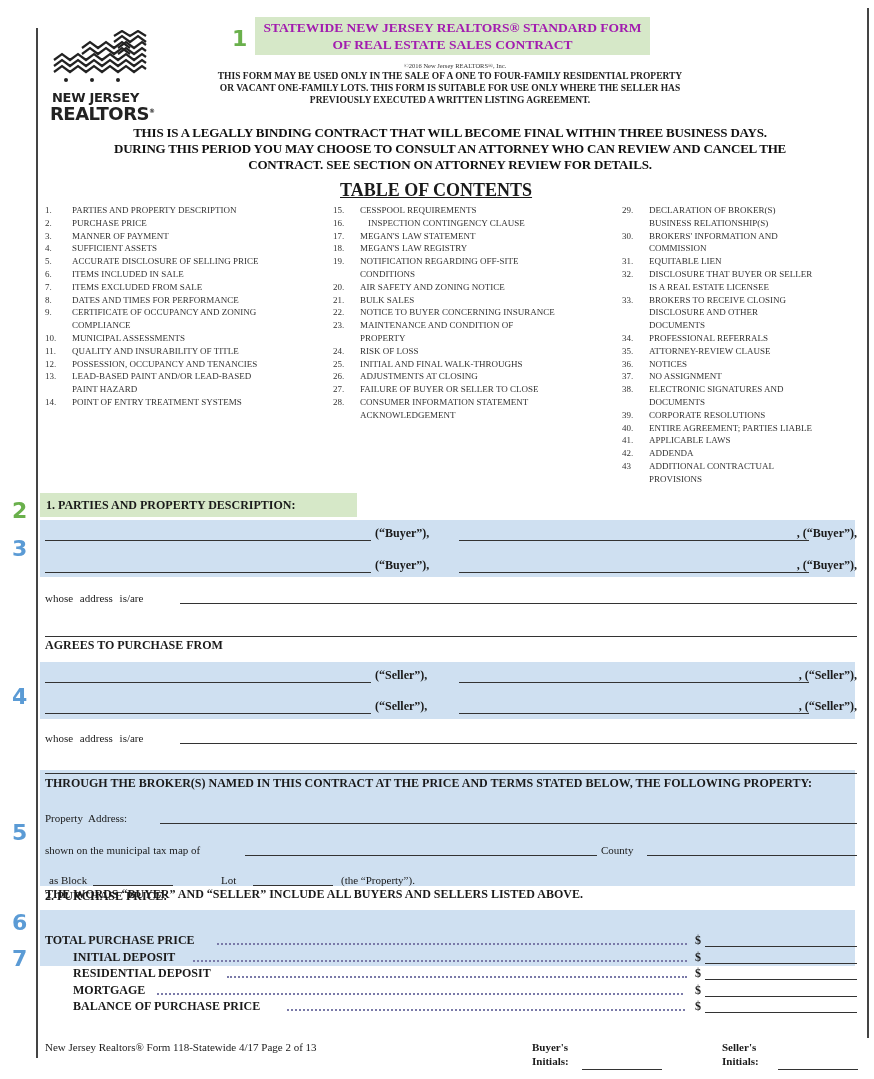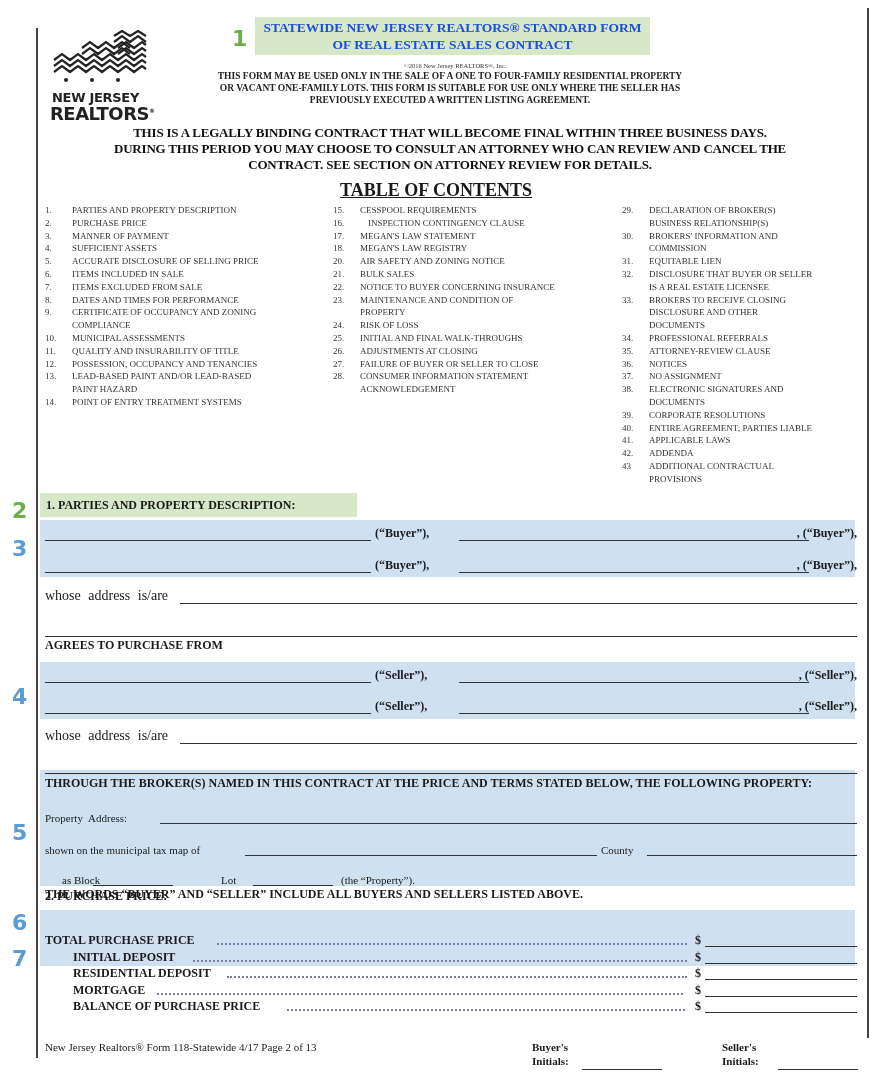--- a/index.html
+++ b/index.html
@@ -12,21 +12,21 @@
 
   .marker { position: absolute; font-family: "DejaVu Sans", sans-serif; font-weight: bold; font-size: 22px; }
   .marker.green { color: #6ab04c; }
   .marker.blue { color: #5b9bd5; }
 
   
   #logo { position: absolute; left: 50px; top: 30px; width: 100px; height: 92px; }
   #logo .logo-text1 { position: absolute; left: 2px; top: 60px; font-family: "DejaVu Sans", sans-serif; font-size: 13px; font-weight: bold; color: #222; letter-spacing: -0.3px; }
   #logo .logo-text2 { position: absolute; left: 0px; top: 73px; font-family: "DejaVu Sans", sans-serif; font-size: 18px; font-weight: bold; color: #222; letter-spacing: -0.5px; }
 
-  #title-box { position: absolute; left: 255px; top: 17px; width: 395px; height: 38px; background: #d6e8c8; text-align: center; font-weight: bold; font-size: 13.5px; line-height: 17px; padding-top: 2px; color: #1d4ed8; }
+  #title-box { position: absolute; left: 255px; top: 17px; width: 395px; height: 38px; background: #d6e8c8; text-align: center; font-weight: bold; font-size: 13.5px; line-height: 17px; padding-top: 2px; color: #a21caf; }
   #copyright { position: absolute; left: 380px; top: 62px; width: 150px; text-align: center; font-size: 6.5px; color: #333; }
   #form-notice { position: absolute; left: 180px; top: 70px; width: 540px; text-align: center; font-weight: bold; font-size: 9.5px; line-height: 12px; color: #222; }
   #binding-notice { position: absolute; left: 60px; top: 125px; width: 780px; text-align: center; font-weight: bold; font-size: 13px; line-height: 16px; color: #111; letter-spacing: -0.2px; }
   #toc-title { position: absolute; left: 340px; top: 180px; width: 220px; text-align: left; font-weight: bold; font-size: 18px; text-decoration: underline; }
 
   .toc-col { position: absolute; top: 204px; font-size: 9px; line-height: 12.8px; color: #333; }
   #toc-col-1 { left: 45px; width: 270px; }
   #toc-col-2 { left: 333px; width: 270px; }
   #toc-col-3 { left: 622px; width: 240px; }
   .toc-item { display: flex; }
@@ -36,21 +36,21 @@
   #sec1-header { position: absolute; left: 40px; top: 493px; width: 317px; height: 24px; background: #d6e8c8; font-weight: bold; font-size: 12px; line-height: 24px; padding-left: 6px; }
 
   .blue-band { position: absolute; background: #cfe0f1; }
 
   .party-row { position: absolute; left: 45px; width: 812px; height: 20px; font-size: 12px; font-weight: bold; }
   .party-row .line1 { position: absolute; left: 0; bottom: 3px; width: 326px; border-bottom: 1.5px solid #333; }
   .party-row .lbl1 { position: absolute; left: 330px; bottom: 3px; }
   .party-row .line2 { position: absolute; left: 414px; bottom: 3px; width: 350px; border-bottom: 1.5px solid #333; }
   .party-row .lbl2 { position: absolute; right: 0; bottom: 3px; }
 
-  .addr-row { position: absolute; left: 45px; width: 812px; height: 18px; font-size: 14px; }
+  .addr-row { position: absolute; left: 45px; width: 812px; height: 18px; font-size: 11px; }
   .addr-row .lbl { position: absolute; left: 0; bottom: 2px; word-spacing: 4px; }
   .addr-row .line { position: absolute; left: 135px; right: 0; bottom: 2px; border-bottom: 1.5px solid #333; }
 
   .full-line { position: absolute; left: 45px; width: 812px; border-bottom: 1.5px solid #333; }
 
   .bold-label { position: absolute; font-weight: bold; font-size: 12px; }
 
   #through-text { position: absolute; left: 45px; top: 776px; width: 812px; font-weight: bold; font-size: 12px; line-height: 14px; text-align: justify; text-align-last: left; }
   .prop-row { position: absolute; left: 45px; width: 812px; height: 18px; font-size: 11px; }
   .prop-row span, .prop-row div { position: absolute; bottom: 2px; }
@@ -192,20 +192,24 @@
     </div>
     <div class="toc-item">
       <span class="toc-num">17.</span>
       <span class="toc-label" style="max-width: 200px;">MEGAN'S LAW STATEMENT</span>
     </div>
     <div class="toc-item">
       <span class="toc-num">18.</span>
       <span class="toc-label" style="max-width: 200px;">MEGAN'S LAW REGISTRY</span>
     </div>
     <div class="toc-item">
+      <span class="toc-num">19.</span>
+      <span class="toc-label" style="max-width: 200px;">NOTIFICATION REGARDING OFF-SITE CONDITIONS</span>
+    </div>
+    <div class="toc-item">
       <span class="toc-num">20.</span>
       <span class="toc-label" style="max-width: 200px;">AIR SAFETY AND ZONING NOTICE</span>
     </div>
     <div class="toc-item">
       <span class="toc-num">21.</span>
       <span class="toc-label" style="max-width: 200px;">BULK SALES</span>
     </div>
     <div class="toc-item">
       <span class="toc-num">22.</span>
       <span class="toc-label" style="max-width: 200px;">NOTICE TO BUYER CONCERNING INSURANCE</span>
@@ -353,21 +357,21 @@
 </div>
 
 <div class="prop-row" style="top:840px;">
   <span style="left:0;">shown on the municipal tax map of</span>
   <div class="uline" style="left:200px; width:352px;"></div>
   <span style="left:556px;">County</span>
   <div class="uline" style="left:602px; right:0;"></div>
 </div>
 
 <div class="prop-row" style="top:870px;">
-  <span style="left:17px;">as Block</span>
+  <span style="left:4px;">as Block</span>
   <div class="uline" style="left:48px; width:80px;"></div>
   <span style="left:176px;">Lot</span>
   <div class="uline" style="left:208px; width:80px;"></div>
   <span style="left:296px;">(the “Property”).</span>
 </div>
 
 <div id="words-note">THE WORDS “BUYER” AND “SELLER” INCLUDE ALL BUYERS AND SELLERS LISTED ABOVE.</div>
 
 <div class="blue-band" style="left:40px; top:910px; width:815px; height:56px;"></div>
 <div class="bold-label" style="left:45px; top:889px;">2.    PURCHASE PRICE:</div>

